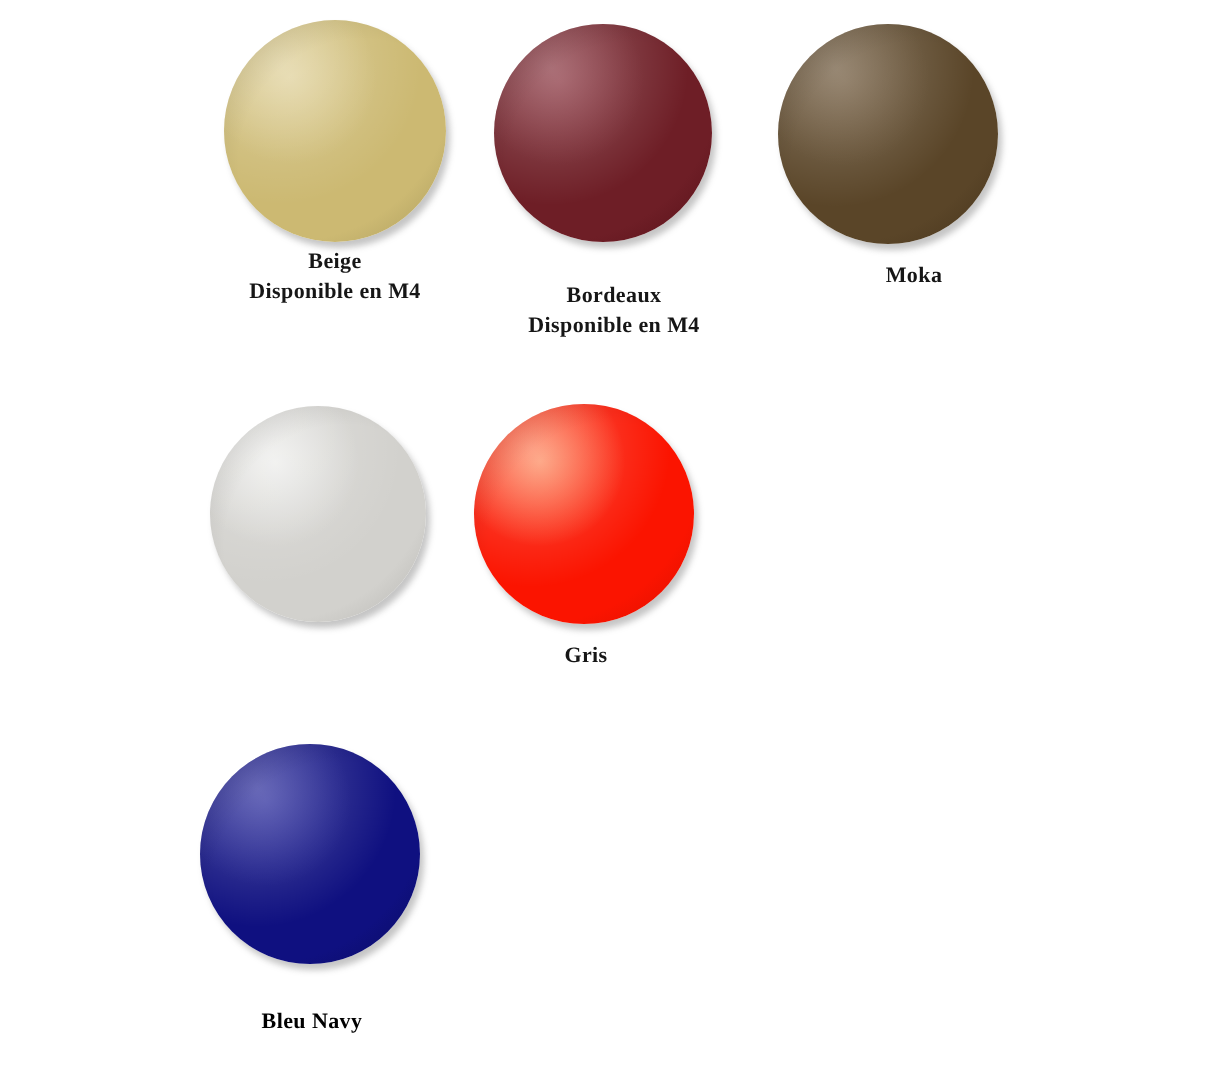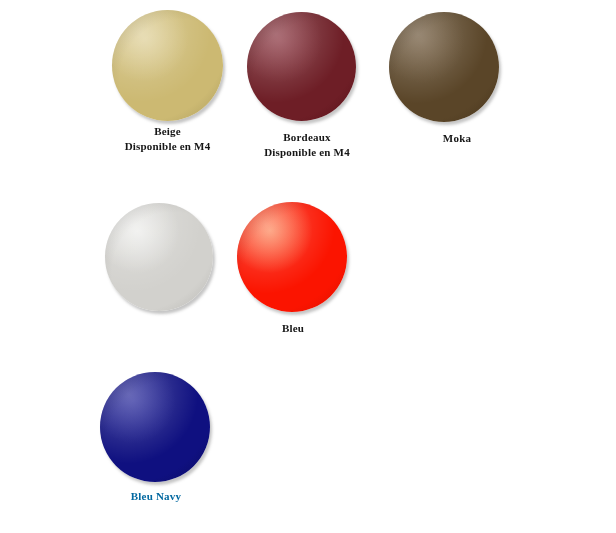--- a/index.html
+++ b/index.html
@@ -79,31 +79,31 @@
 <body style="background: rgb(255, 255, 255);">
 
 <div id="swatch-grid">
     <div class="swatch" style="left: 95px; top: 10px; width: 145px;">
       <div class="swatch-disc" style="width: 111px; height: 111px; margin-left: 17px; background: radial-gradient(circle at 30% 26%, rgb(223, 208, 153) 0%, rgb(204, 185, 114) 38%, rgb(204, 185, 114) 72%, rgb(169, 154, 92) 100%);"></div>
       <div class="swatch-label" style="margin-top: 3px; color: rgb(22, 22, 22);">Beige
 Disponible en M4</div>
     </div>
     <div class="swatch" style="left: 232px; top: 12px; width: 150px;">
       <div class="swatch-disc" style="width: 109px; height: 109px; margin-left: 15px; background: radial-gradient(circle at 30% 26%, rgb(138, 53, 64) 0%, rgb(110, 30, 38) 38%, rgb(110, 30, 38) 72%, rgb(85, 16, 24) 100%);"></div>
-      <div class="swatch-label" style="margin-top: 9px; color: rgb(22, 22, 22);">Bordeaux
+      <div class="swatch-label" style="margin-top: 20px; color: rgb(22, 22, 22);">Bordeaux
 Disponible en M4</div>
     </div>
     <div class="swatch" style="left: 387px; top: 12px; width: 140px;">
       <div class="swatch-disc" style="width: 110px; height: 110px; margin-left: 2px; background: radial-gradient(circle at 30% 26%, rgb(110, 87, 58) 0%, rgb(90, 69, 40) 38%, rgb(90, 69, 40) 72%, rgb(69, 51, 27) 100%);"></div>
       <div class="swatch-label" style="margin-top: 9px; color: rgb(22, 22, 22);">Moka</div>
     </div>
     <div class="swatch" style="left: 88px; top: 203px; width: 145px;">
       <div class="swatch-disc" style="width: 108px; height: 108px; margin-left: 17px; background: radial-gradient(circle at 30% 26%, rgb(237, 237, 235) 0%, rgb(210, 209, 205) 38%, rgb(210, 209, 205) 72%, rgb(180, 179, 175) 100%);"></div>
     </div>
     <div class="swatch" style="left: 232px; top: 202px; width: 122px;">
       <div class="swatch-disc" style="width: 110px; height: 110px; margin-left: 5px; background: radial-gradient(circle at 30% 26%, rgb(253, 139, 96) 0%, rgb(251, 20, 0) 38%, rgb(251, 20, 0) 72%, rgb(216, 16, 0) 100%);"></div>
-      <div class="swatch-label" style="margin-top: 9px; color: rgb(22, 22, 22);">Bleu</div>
+      <div class="swatch-label" style="margin-top: 9px; color: rgb(22, 22, 22);">Gris</div>
     </div>
     <div class="swatch" style="left: 90px; top: 372px; width: 132px;">
       <div class="swatch-disc" style="width: 110px; height: 110px; margin-left: 10px; background: radial-gradient(circle at 30% 26%, rgb(42, 43, 156) 0%, rgb(15, 16, 128) 38%, rgb(15, 16, 128) 72%, rgb(10, 11, 94) 100%);"></div>
-      <div class="swatch-label" style="margin-top: 7px; color: #0369a1;">Bleu Navy</div>
+      <div class="swatch-label" style="margin-top: 22px; color: #000000;">Bleu Navy</div>
     </div>
   </div>
 
 </body></html>

